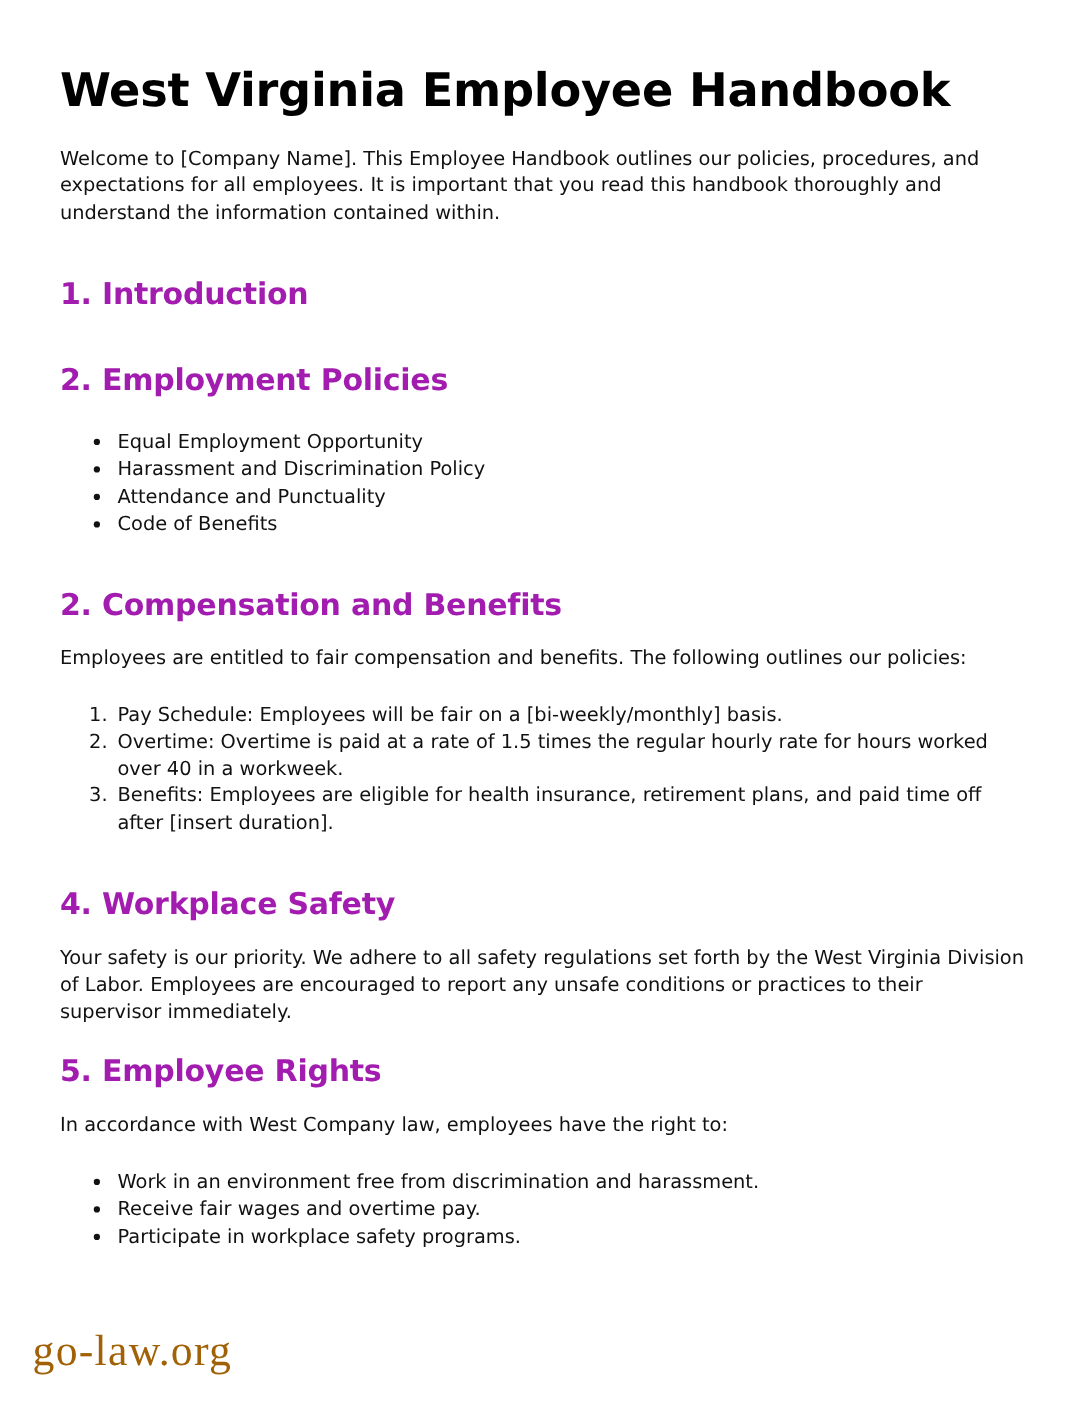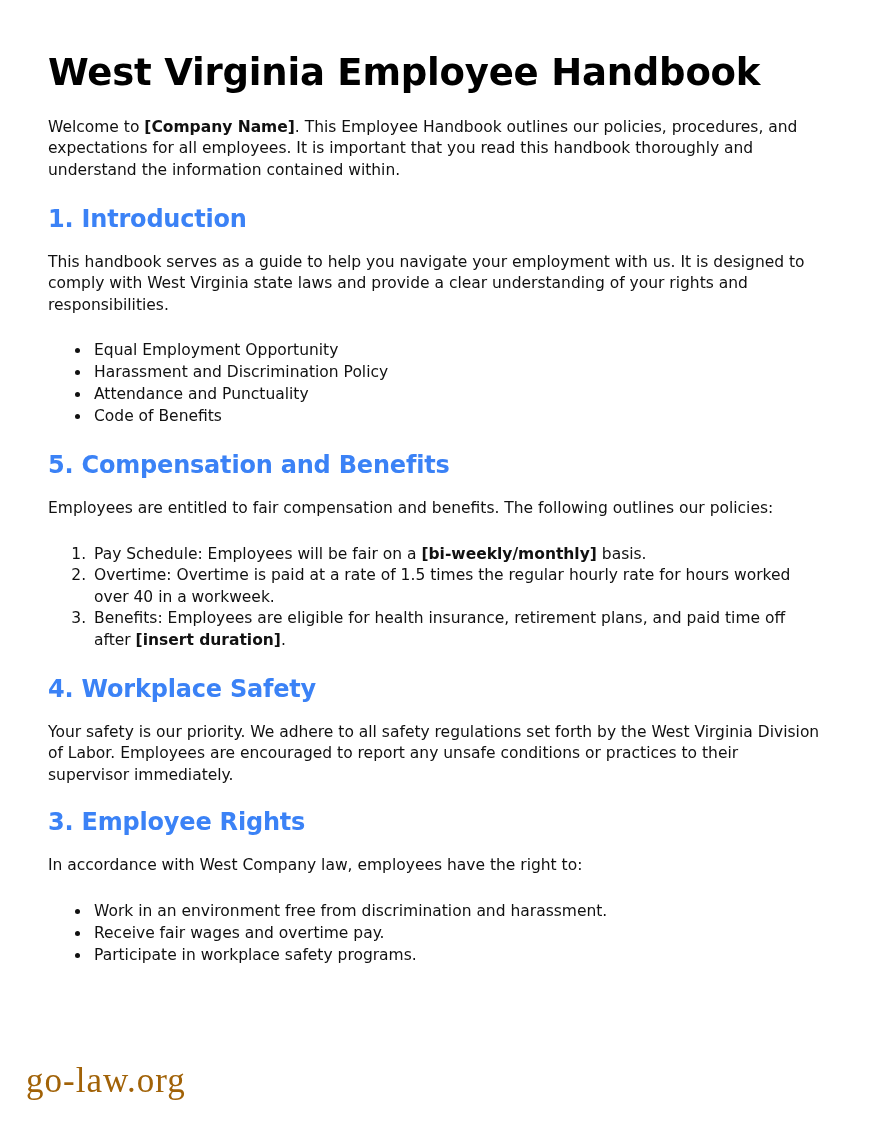--- a/index.html
+++ b/index.html
@@ -38,23 +38,23 @@
     color: #111;
     max-width: 775px;
   }
   .para.wide {
     max-width: 775px;
   }
   .sec-head {
     font-size: 24px;
     font-weight: bold;
     line-height: 1.2;
-    margin: 24px 0 18px 0;
+    margin: 40px 0 18px 0;
     letter-spacing: -0.2px;
-    color: #3b82f6;
+    color: #a21caf;
   }
   .sec-head.tight {
     margin-top: 22px;
   }
   ul.doc-list, ol.doc-list {
     margin: 24px 0 6px 0;
     padding-left: 43px;
     max-width: 790px;
   }
   ul.doc-list li, ol.doc-list li {
@@ -63,21 +63,21 @@
     margin: 0 0 1px 0;
     padding-left: 3px;
     color: #111;
   }
   ol.doc-list li {
     line-height: 21.5px;
     margin-bottom: 0px;
   }
   ul.doc-list { list-style-type: disc; }
   ol.doc-list { list-style-type: decimal; }
-  b, strong { font-weight: bold; }
+  b, strong { font-weight: normal; }
   .watermark {
     position: absolute;
     left: 26px;
     top: 1061px;
     font-family: Liberation Serif, serif;
     font-size: 35px;
     letter-spacing: 1px;
     color: #a16207;
     white-space: pre;
   }
@@ -85,41 +85,41 @@
 </head>
 <body>
 
 <div class="page">
 
   <h1 class="doc-title">West Virginia Employee Handbook</h1>
 
   <p class="para"><span>Welcome to </span><b>[Company Name]</b><span>. This Employee Handbook outlines our policies, procedures, and expectations for all employees. It is important that you read this handbook thoroughly and understand the information contained within.</span></p>
 
   <h2 class="sec-head">1. Introduction</h2>
-  <p class="para">This handbook serves as a guide to help you navigate your employment with us. It is designed to comply with West Virginia state laws and provide a clear understanding of your rights and responsibilities.</p>
 
+  <h2 class="sec-head">2. Employment Policies</h2>
   <ul class="doc-list">
     <li>Equal Employment Opportunity</li>
     <li>Harassment and Discrimination Policy</li>
     <li>Attendance and Punctuality</li>
     <li>Code of Benefits</li>
   </ul>
 
-  <h2 class="sec-head">5. Compensation and Benefits</h2>
+  <h2 class="sec-head">2. Compensation and Benefits</h2>
   <p class="para">Employees are entitled to fair compensation and benefits. The following outlines our policies:</p>
   <ol class="doc-list">
     <li><span>Pay Schedule: Employees will be fair on a </span><b>[bi-weekly/monthly]</b><span> basis.</span></li>
     <li><span>Overtime: Overtime is paid at a rate of 1.5 times the regular hourly rate for hours worked over 40 in a workweek.</span><b></b><span></span></li>
     <li><span>Benefits: Employees are eligible for health insurance, retirement plans, and paid time off after </span><b>[insert duration]</b><span>.</span></li>
   </ol>
 
   <h2 class="sec-head">4. Workplace Safety</h2>
   <p class="para wide">Your safety is our priority. We adhere to all safety regulations set forth by the West Virginia Division of Labor. Employees are encouraged to report any unsafe conditions or practices to their supervisor immediately.</p>
 
-  <h2 class="sec-head tight">3. Employee Rights</h2>
+  <h2 class="sec-head tight">5. Employee Rights</h2>
   <p class="para">In accordance with West Company law, employees have the right to:</p>
   <ul class="doc-list">
     <li>Work in an environment free from discrimination and harassment.</li>
     <li>Receive fair wages and overtime pay.</li>
     <li>Participate in workplace safety programs.</li>
   </ul>
 
 </div>
 
 <div class="watermark">go-law.org</div>

